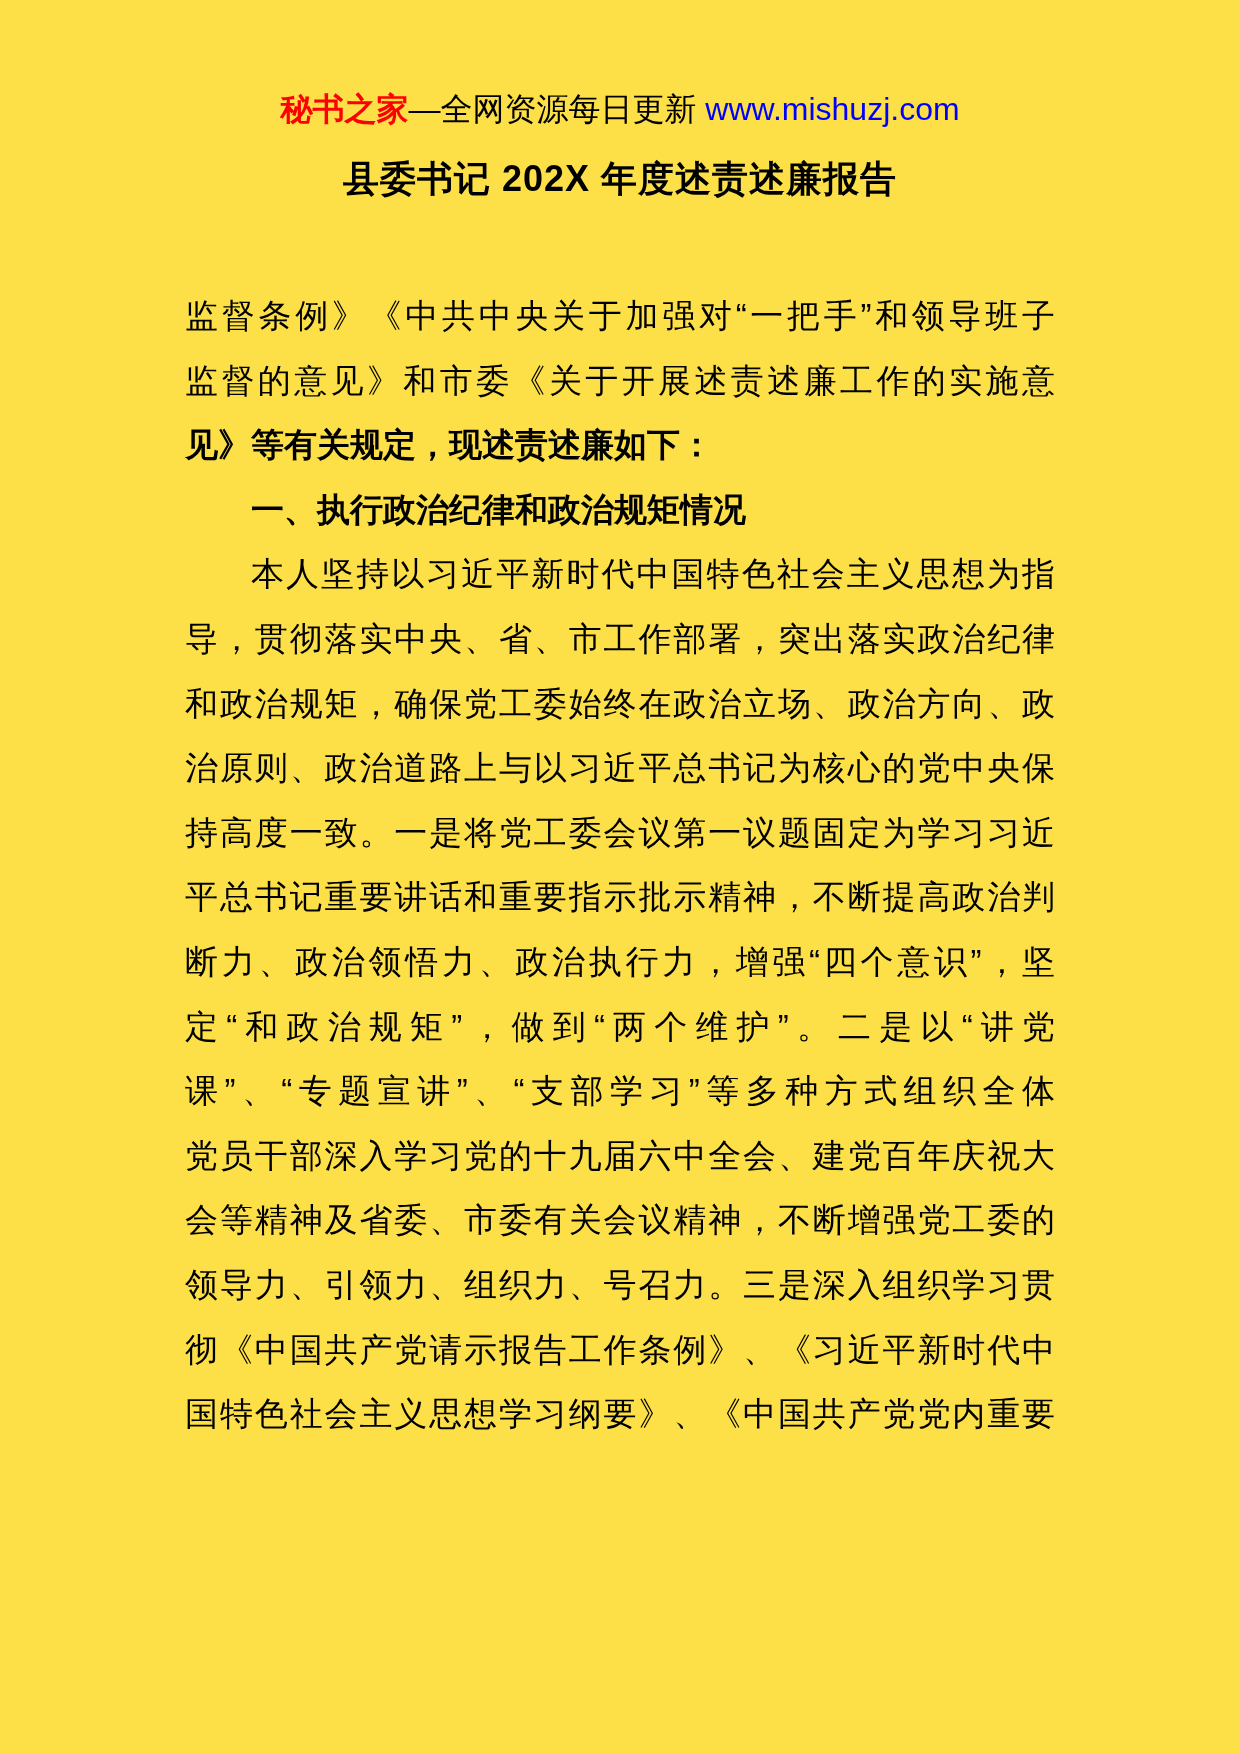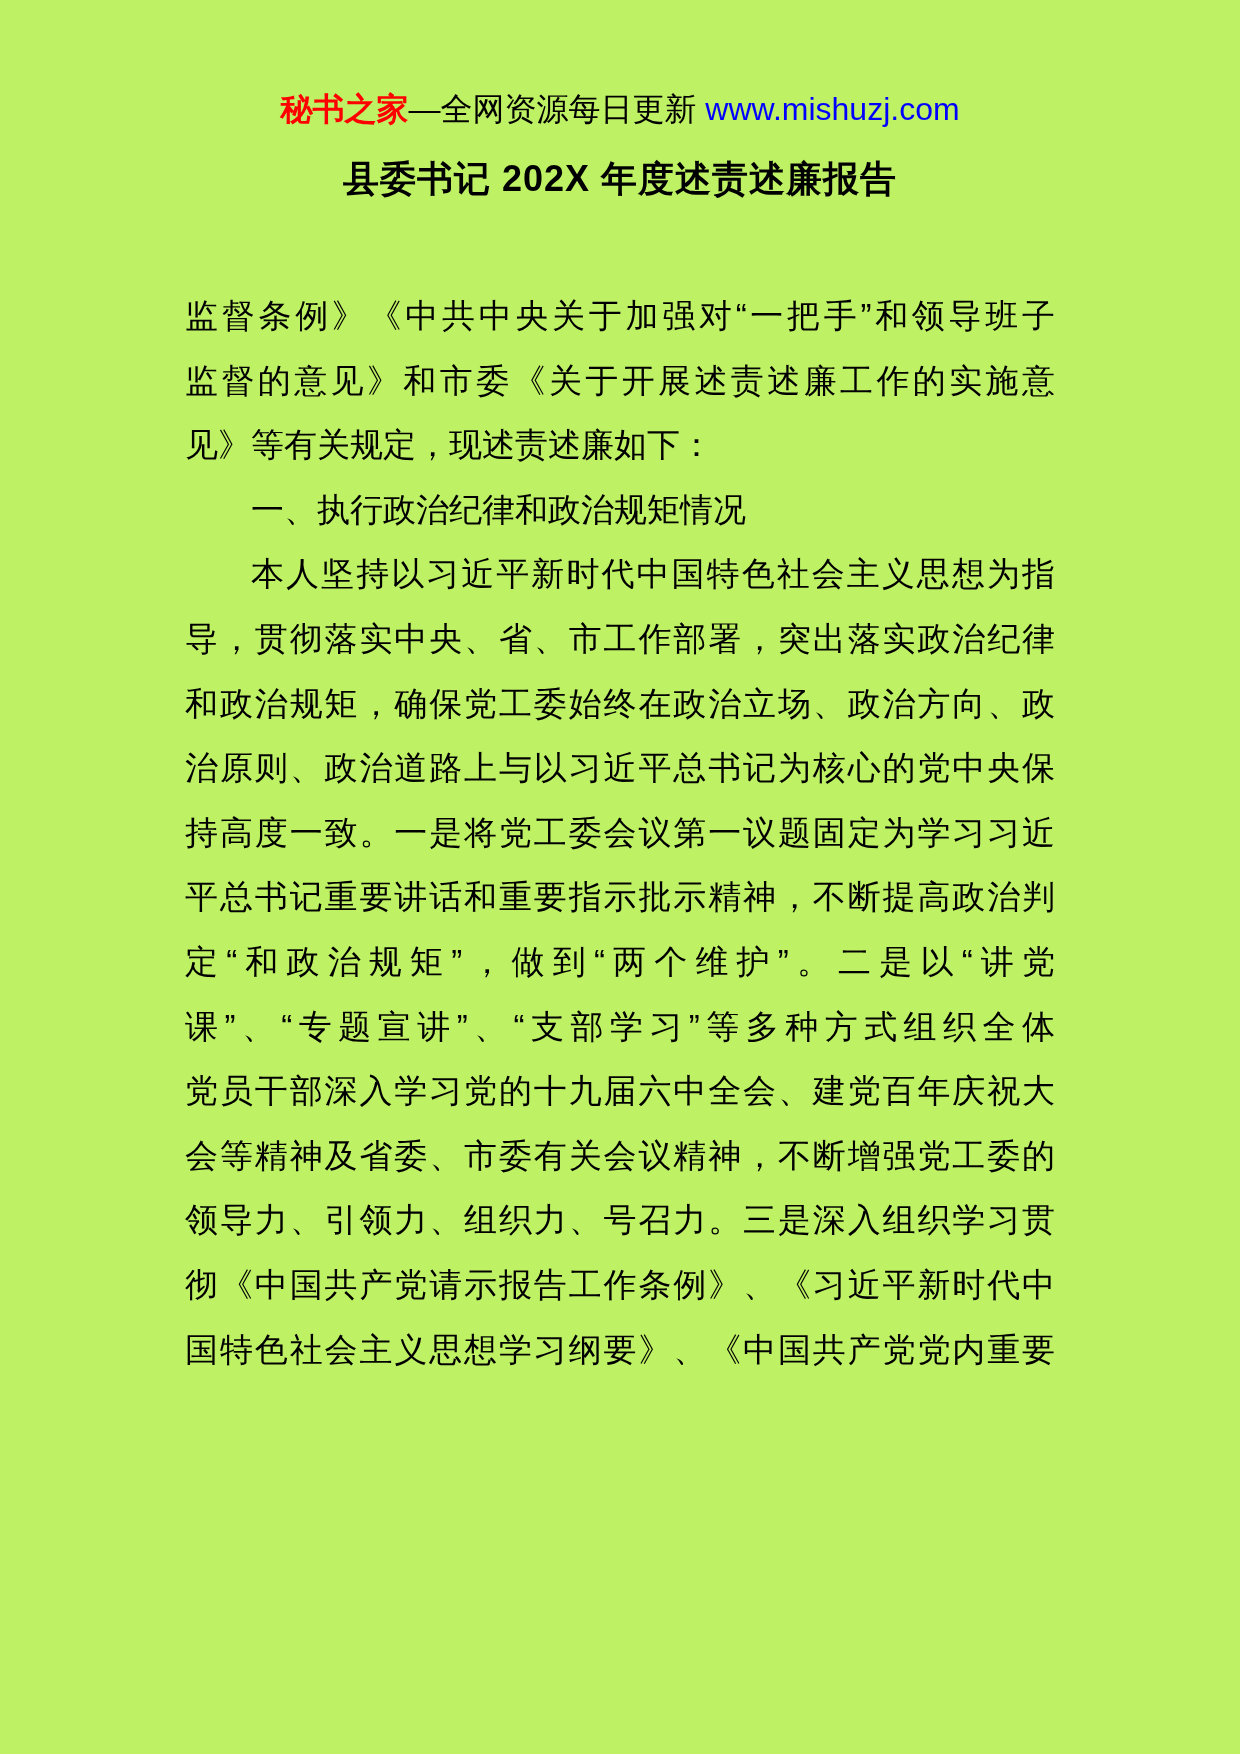--- a/index.html
+++ b/index.html
@@ -4,21 +4,21 @@
 <style>
   html, body {
     margin: 0;
     padding: 0;
     background: #ffffff;
   }
   .page {
     position: relative;
     width: 1240px;
     height: 1754px;
-    background: #bef264;
+    background: #fde047;
     overflow: hidden;
     font-family: "Liberation Sans", sans-serif;
     color: #000000;
   }
   .content {
     width: 870px;
     margin-left: 185px;
     padding-top: 86px;
   }
   .header-line {
@@ -45,20 +45,21 @@
   .line {
     line-height: 64.6px;
     height: 64.6px;
     text-align: justify;
     text-align-last: justify;
     white-space: nowrap;
   }
   .line.no-justify {
     text-align: left;
     text-align-last: left;
+    font-weight: bold;
   }
   .line.indent {
     text-indent: 66px;
   }
 </style>
 </head>
 <body>
 
 <div class="page">
   <div class="content">
@@ -73,20 +74,21 @@
         <div class="line">监督条例》《中共中央关于加强对“一把手”和领导班子</div>
         <div class="line">监督的意见》和市委《关于开展述责述廉工作的实施意</div>
         <div class="line no-justify">见》等有关规定，现述责述廉如下：</div>
         <div class="line indent no-justify">一、执行政治纪律和政治规矩情况</div>
         <div class="line indent">本人坚持以习近平新时代中国特色社会主义思想为指</div>
         <div class="line">导，贯彻落实中央、省、市工作部署，突出落实政治纪律</div>
         <div class="line">和政治规矩，确保党工委始终在政治立场、政治方向、政</div>
         <div class="line">治原则、政治道路上与以习近平总书记为核心的党中央保</div>
         <div class="line">持高度一致。一是将党工委会议第一议题固定为学习习近</div>
         <div class="line">平总书记重要讲话和重要指示批示精神，不断提高政治判</div>
+        <div class="line">断力、政治领悟力、政治执行力，增强“四个意识”，坚</div>
         <div class="line">定“和政治规矩”，做到“两个维护”。二是以“讲党</div>
         <div class="line">课”、“专题宣讲”、“支部学习”等多种方式组织全体</div>
         <div class="line">党员干部深入学习党的十九届六中全会、建党百年庆祝大</div>
         <div class="line">会等精神及省委、市委有关会议精神，不断增强党工委的</div>
         <div class="line">领导力、引领力、组织力、号召力。三是深入组织学习贯</div>
         <div class="line">彻《中国共产党请示报告工作条例》、《习近平新时代中</div>
         <div class="line">国特色社会主义思想学习纲要》、《中国共产党党内重要</div>
       </div>
 
   </div>

